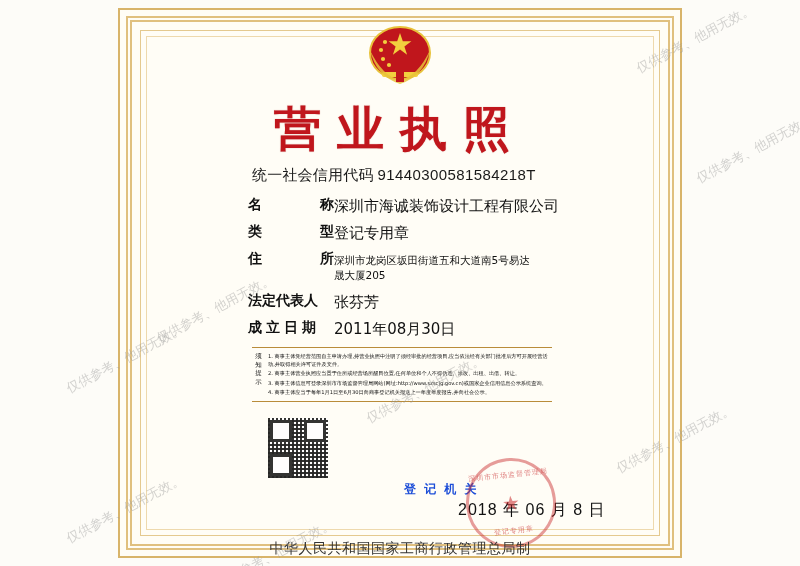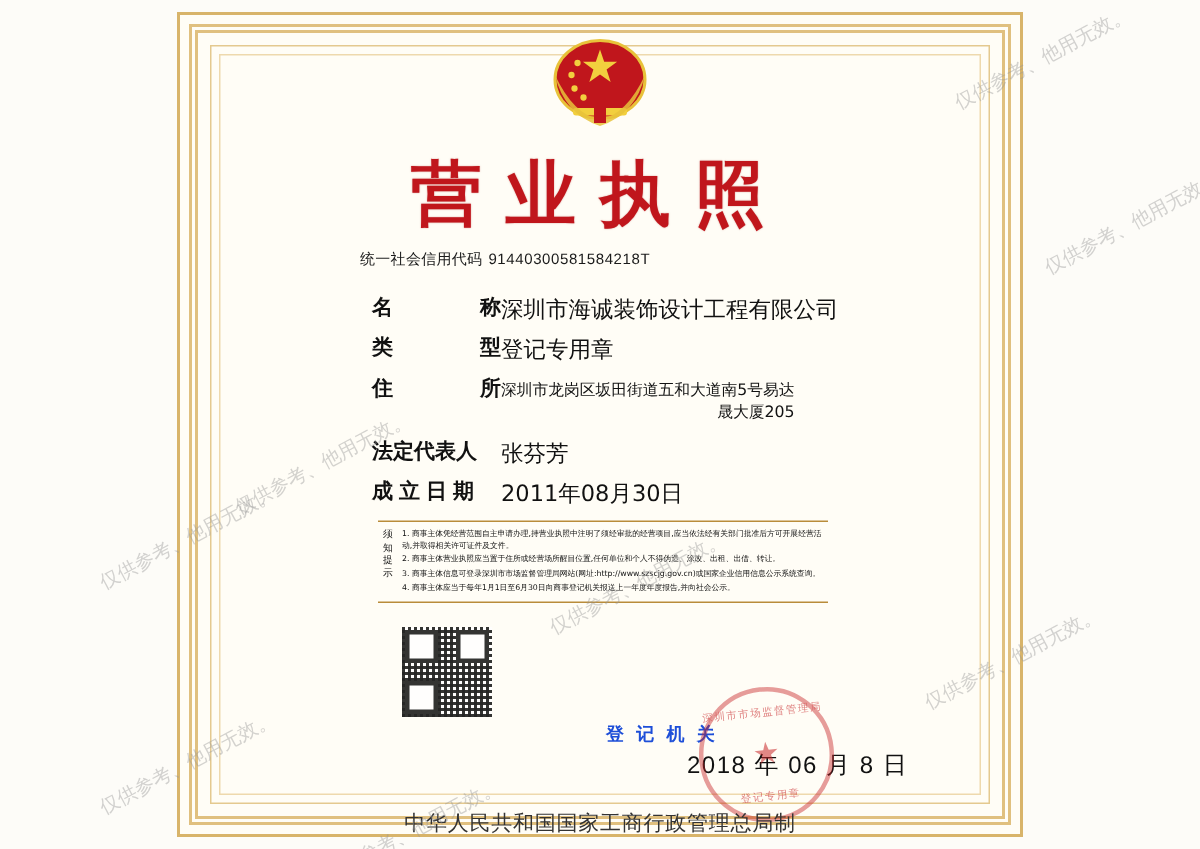--- a/index.html
+++ b/index.html
@@ -105,24 +105,24 @@
     font-weight: bold;
     letter-spacing: 16px;
     color: #c0161c;
     text-shadow: 0 0 1px rgba(160,20,20,0.5);
   }
   .title span { display: inline-block; }
 
   
   .credit-code {
     position: absolute;
-    left: 240px;
+    left: 252px;
     top: 166px;
     width: 420px;
-    font-size: 10px;
+    font-size: 15px;
     color: #1a1a1a;
     letter-spacing: 0.2px;
   }
   .credit-code .cc-label { display: inline-block; }
   .credit-code .cc-value { display: inline-block; margin-left: 4px; letter-spacing: 0.4px; }
 
   
   .fields {
     position: absolute;
     left: 248px;
@@ -348,21 +348,21 @@
         <span>型</span>
       </div>
       <div class="field-value">登记专用章</div>
     </div>
 
     <div class="field-row">
       <div class="field-label">
         <span>住</span>
         <span>所</span>
       </div>
-      <div class="field-value small" style="white-space: pre-line; text-align: right;">深圳市龙岗区坂田街道五和大道南5号易达
+      <div class="field-value small" style="white-space: pre-line;">深圳市龙岗区坂田街道五和大道南5号易达
 晟大厦205</div>
     </div>
 
     <div class="field-row">
       <div class="field-label">
         <span>法定代表人</span>
       </div>
       <div class="field-value">张芬芳</div>
     </div>
 

